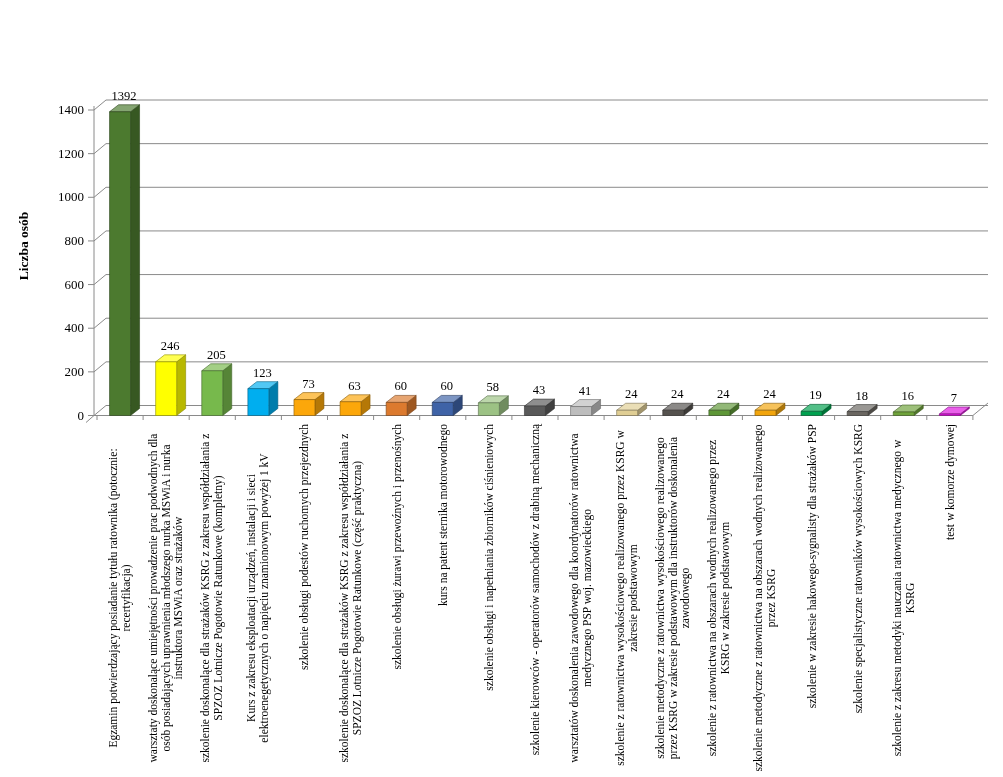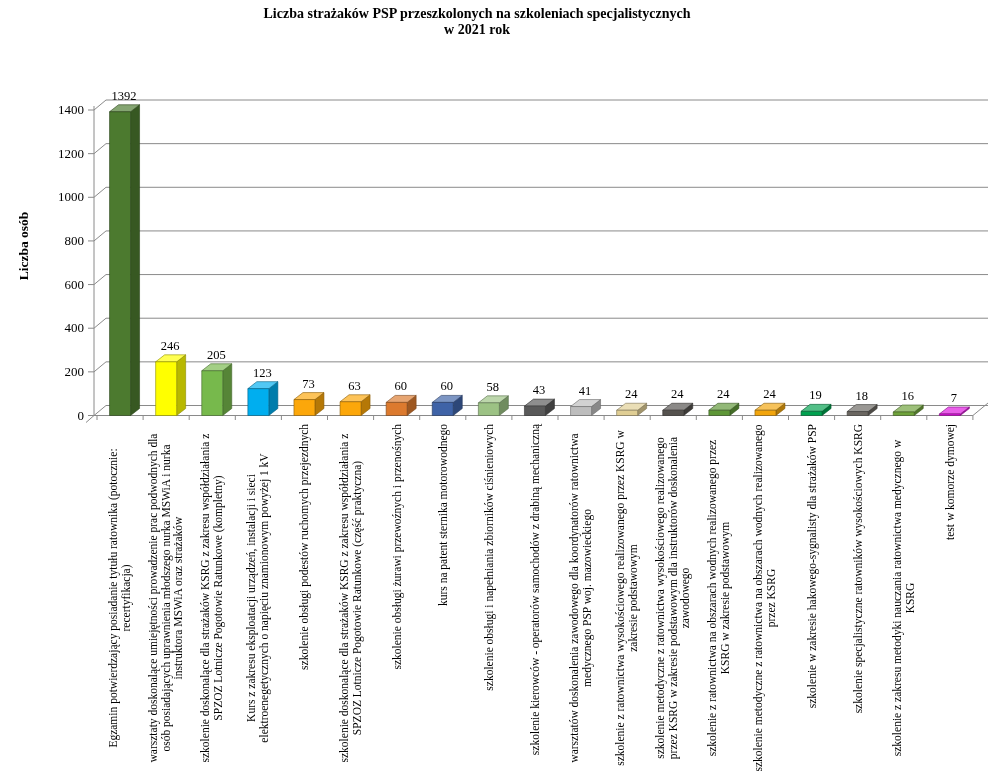--- a/index.html
+++ b/index.html
@@ -24,24 +24,20 @@
     font-size:11.5px;line-height:12.8px;
   }
   .cat-inner{display:inline-block;text-align:center;max-width:348px;}
   .ytick{font-size:13px;}
   .bval{font-size:12.5px;}
 </style>
 </head>
 <body>
 
 <div class="stage">
-  <div class="title">
-    <div>Liczba strażaków PSP przeszkolonych na szkoleniach specjalistycznych</div>
-    <div>w 2021 rok</div>
-  </div>
   <div class="ylabel">Liczba osób</div>
   <svg id="plot" width="1003" height="777" viewBox="0 0 1003 777">
       <line x1="94" y1="415.5" x2="106" y2="405.5" stroke="#8a8a8a" stroke-width="1"></line>
       <line x1="106" y1="405.5" x2="988" y2="405.5" stroke="#8a8a8a" stroke-width="1"></line>
       <line x1="88" y1="415.5" x2="94" y2="415.5" stroke="#8a8a8a" stroke-width="1"></line>
       <text x="84" y="419.5" text-anchor="end" fill="#000000" class="ytick">0</text>
       <line x1="94" y1="371.85714285714283" x2="106" y2="361.85714285714283" stroke="#8a8a8a" stroke-width="1"></line>
       <line x1="106" y1="361.85714285714283" x2="988" y2="361.85714285714283" stroke="#8a8a8a" stroke-width="1"></line>
       <line x1="88" y1="371.85714285714283" x2="94" y2="371.85714285714283" stroke="#8a8a8a" stroke-width="1"></line>
       <text x="84" y="375.85714285714283" text-anchor="end" fill="#000000" class="ytick">200</text>

